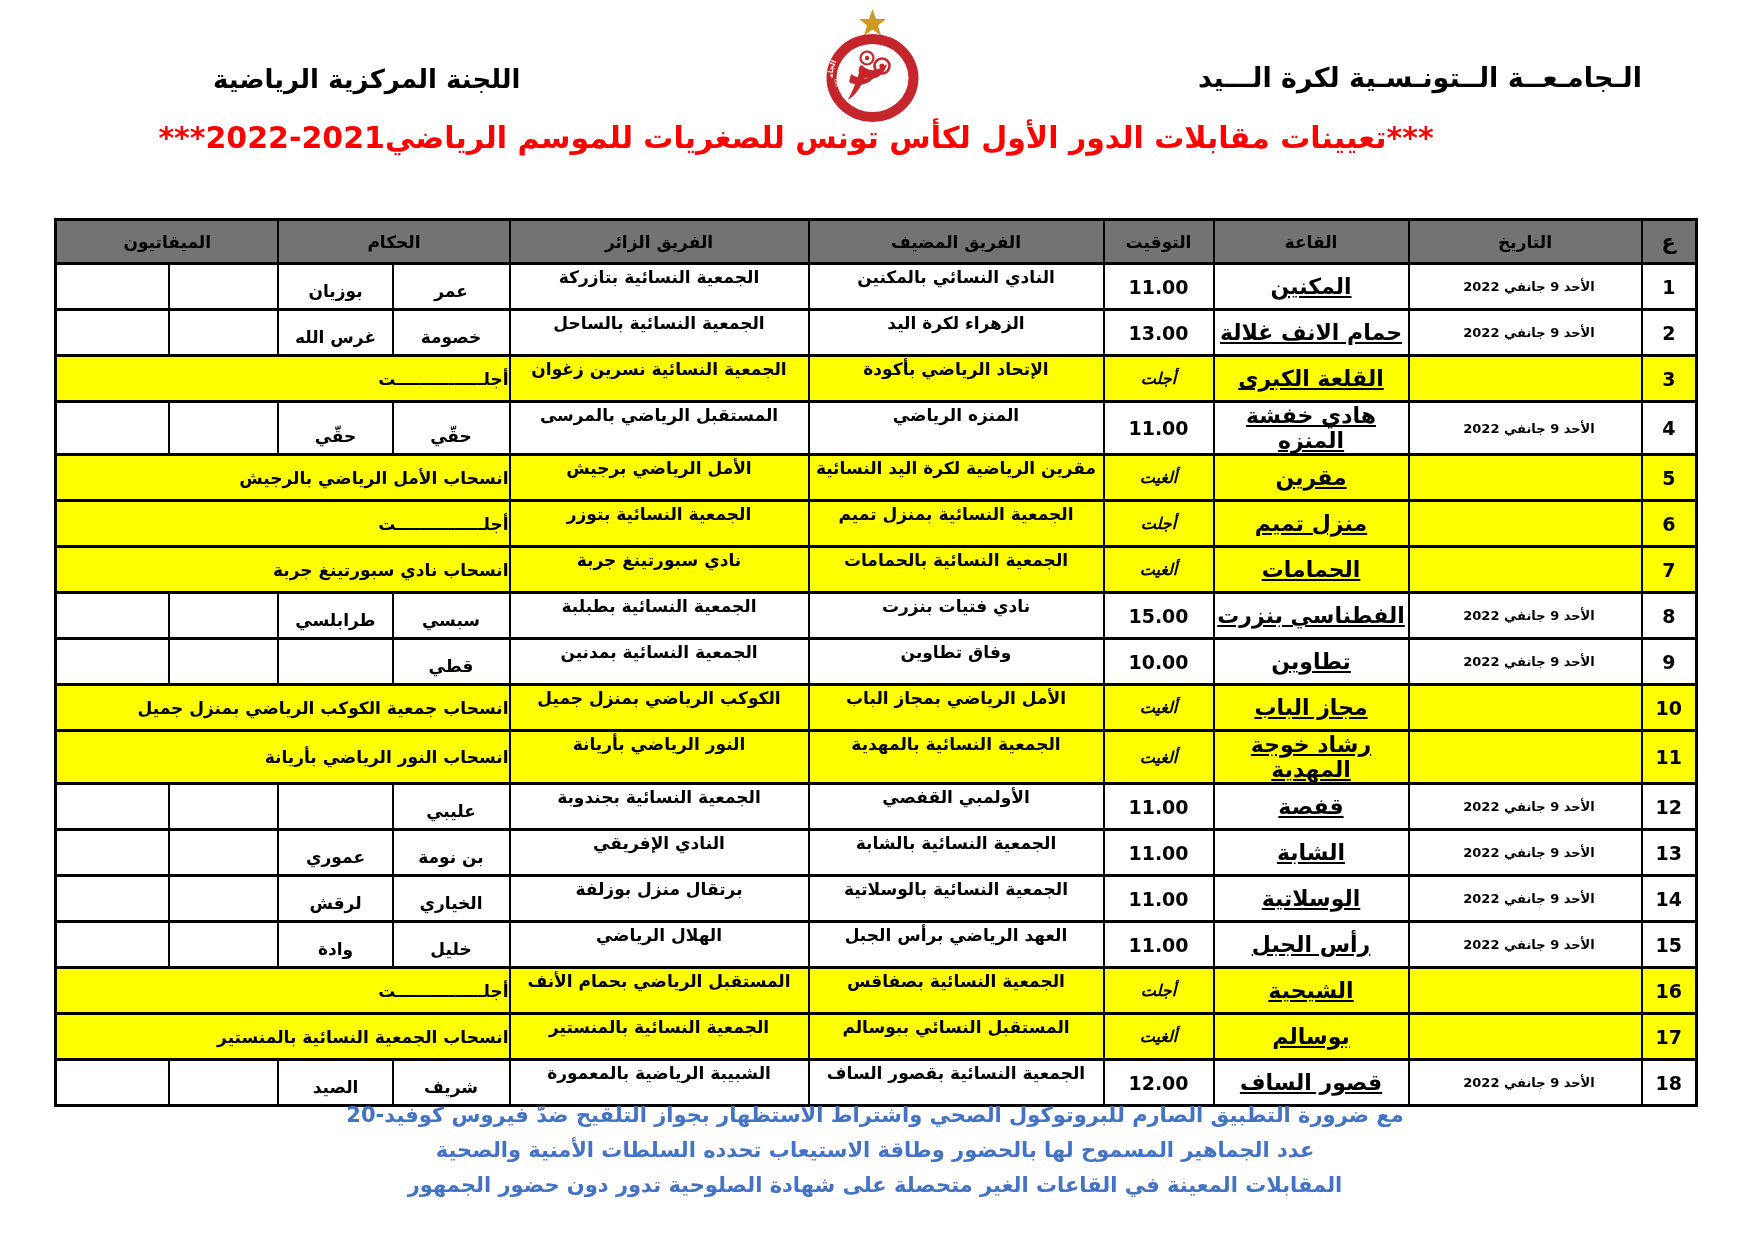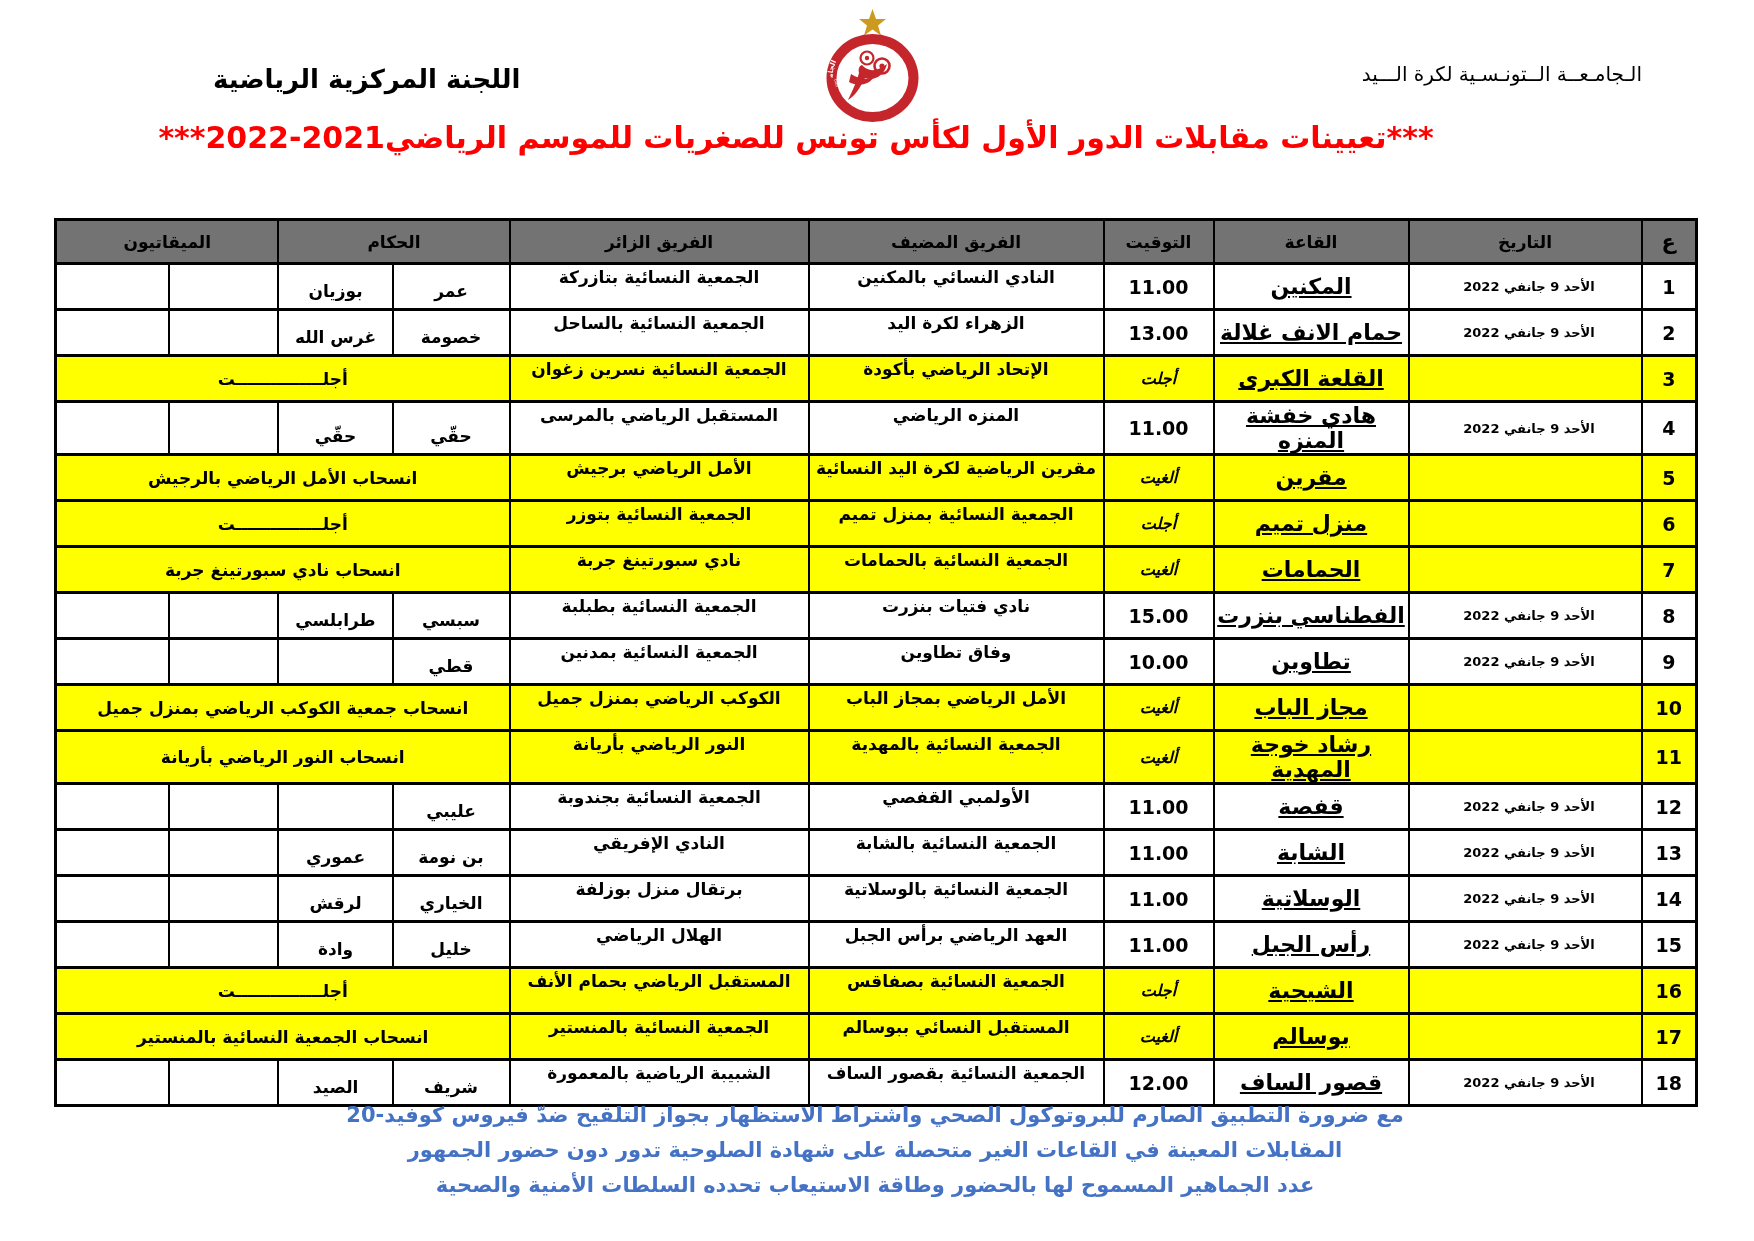--- a/index.html
+++ b/index.html
@@ -1,20 +1,20 @@
 <!DOCTYPE html>
 <html lang="ar" dir="rtl"><head>
 <meta charset="utf-8">
 <style>
   * { margin:0; padding:0; box-sizing:border-box; }
   html,body { width:1754px; height:1241px; background:#fff; overflow:hidden;
               font-family:"DejaVu Sans", sans-serif; }
   .page { position:relative; width:1754px; height:1241px; background:#fff; }
 
-  .org-right { position:absolute; top:62px; right:112px; font-size:20px; font-weight:normal; color:#000;text-align:right; }
+  .org-right { position:absolute; top:62px; right:112px; font-size:27px; font-weight:bold; color:#000;text-align:right; }
   .org-left  { position:absolute; top:64px; left:213px;  font-size:26px; font-weight:bold; color:#000; }
 
   .logo-wrap { position:absolute; top:8px; left:815px; width:115px; height:118px; }
 
   .doc-title { position:absolute; top:120px; left:0; width:1592px; text-align:center;
                font-size:30px; font-weight:bold; color:#ff0000; }
 
   table.fixtures { position:absolute; top:218px; right:56px; width:1643px;
                    border-collapse:collapse; border:3px solid #000; table-layout:fixed; }
   .fixtures th, .fixtures td { border:solid #000; border-width:3px 2px; overflow:hidden;
@@ -24,21 +24,21 @@
   .fixtures th { background:#737373; font-size:17px; }
   th.c-num { font-size:21px; }
   td.c-num { font-size:19px; vertical-align:middle; }
   td.c-date { font-size:13px; vertical-align:middle;padding-left:8px; }
   td.c-hall { font-size:22px; vertical-align:middle;text-decoration:underline; }
   td.c-time { font-size:19px; vertical-align:middle; }
   td.c-status { font-size:16px;font-style:italic; }
   td.c-team { font-size:17px; vertical-align:top; padding-top:2px; line-height:1.2; }
   td.c-ref  { font-size:17px; vertical-align:bottom; padding-bottom:7px; }
   td.c-tk   { font-size:17px; }
-  td.c-note { font-size:17px; vertical-align:middle; }
+  td.c-note { font-size:17px; vertical-align:middle;text-align:right; }
   tr.hl td  { background:#ffff00; }
 
   .footer-notes { position:absolute; top:1098px; right:114px; width:1530px; text-align:center;
                   color:#4472c4; font-weight:bold; font-size:21px; line-height:35px; }
 </style>
 </head>
 <body>
 
 <div class="page">
 
@@ -287,17 +287,17 @@
           <td class="c-ref">شريف</td>
           <td class="c-ref">الصيد</td>
           <td class="c-tk"></td>
           <td class="c-tk"></td>
         </tr>
       </tbody>
   </table>
 
   <div class="footer-notes">
     <div>مع ضرورة التطبيق الصارم للبروتوكول الصحي واشتراط الاستظهار بجواز التلقيح ضدّ فيروس كوفيد-20</div>
+    <div>عدد الجماهير المسموح لها بالحضور وطاقة الاستيعاب تحدده السلطات الأمنية والصحية</div>
     <div>المقابلات المعينة في القاعات الغير متحصلة على شهادة الصلوحية تدور دون حضور الجمهور</div>
-    <div>عدد الجماهير المسموح لها بالحضور وطاقة الاستيعاب تحدده السلطات الأمنية والصحية</div>
   </div>
 
 </div>
 
 </body></html>

